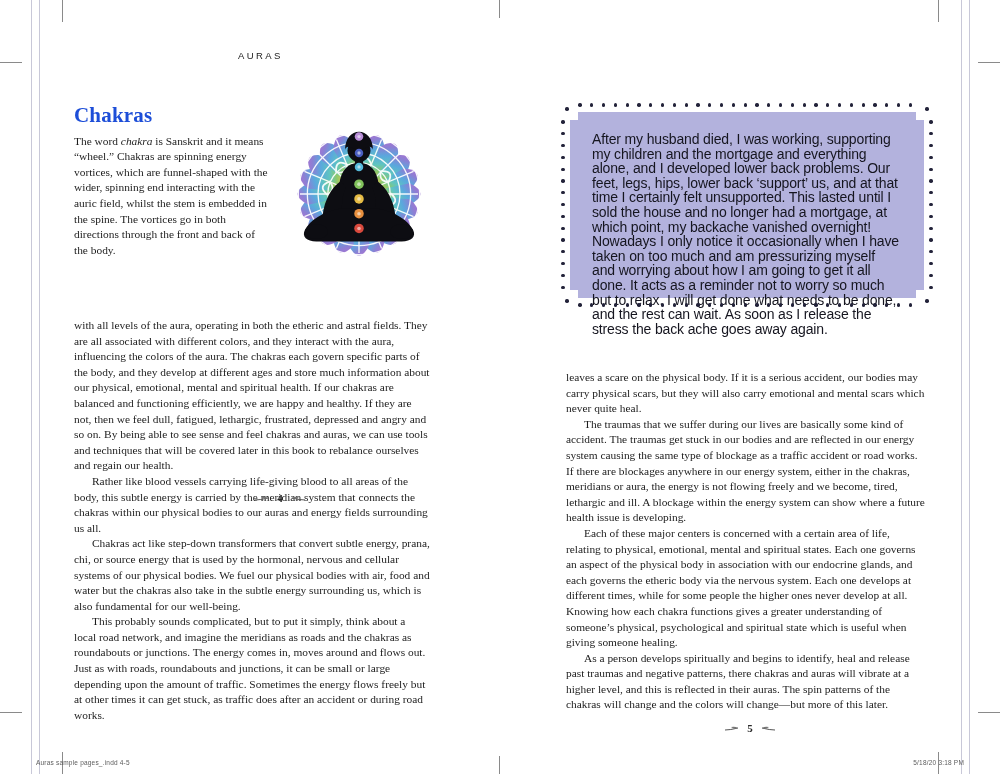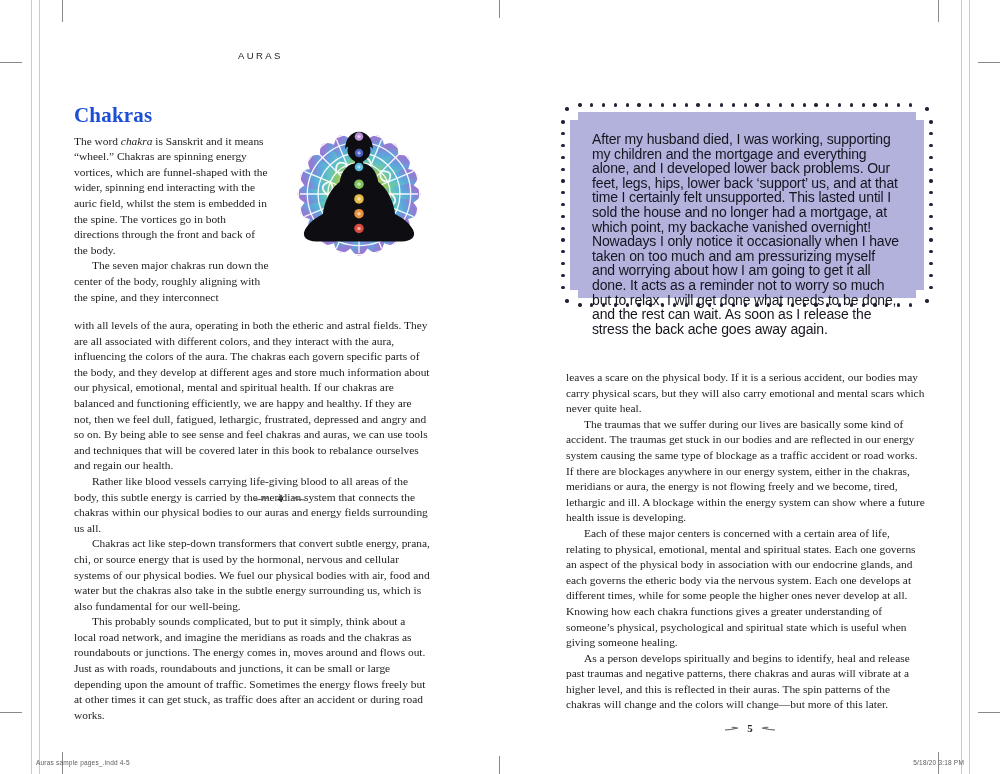--- a/index.html
+++ b/index.html
@@ -415,21 +415,20 @@
             <circle cx="100" cy="124" r="2.2"></circle>
             <circle cx="100" cy="142" r="2.2"></circle>
           </g>
         </g>
       </svg>
     </div>
 
     <div class="textblock wrap-narrow" id="left-intro">
       <h1 class="chapter-title">Chakras</h1>
       <p>The word <em>chakra</em> is Sanskrit and it means “wheel.” Chakras are spinning energy vortices, which are funnel-shaped with the wider, spinning end interacting with the auric field, whilst the stem is embedded in the spine. The vortices go in both directions through the front and back of the body.</p>
-      <p class="indent">The seven major chakras run down the center of the body, roughly aligning with the spine, and they interconnect</p>
     </div>
 
     <div class="textblock" id="left-rest">
       <p>with all levels of the aura, operating in both the etheric and astral fields. They are all associated with different colors, and they interact with the aura, influencing the colors of the aura. The chakras each govern specific parts of the body, and they develop at different ages and store much information about our physical, emotional, mental and spiritual health. If our chakras are balanced and functioning efficiently, we are happy and healthy. If they are not, then we feel dull, fatigued, lethargic, frustrated, depressed and angry and so on. By being able to see sense and feel chakras and auras, we can use tools and techniques that will be covered later in this book to rebalance ourselves and regain our health.</p>
       <p class="indent">Rather like blood vessels carrying life-giving blood to all areas of the body, this subtle energy is carried by the meridian system that connects the chakras within our physical bodies to our auras and energy fields surrounding us all.</p>
       <p class="indent">Chakras act like step-down transformers that convert subtle energy, prana, chi, or source energy that is used by the hormonal, nervous and cellular systems of our physical bodies. We fuel our physical bodies with air, food and water but the chakras also take in the subtle energy surrounding us, which is also fundamental for our well-being.</p>
       <p class="indent">This probably sounds complicated, but to put it simply, think about a local road network, and imagine the meridians as roads and the chakras as roundabouts or junctions. The energy comes in, moves around and flows out. Just as with roads, roundabouts and junctions, it can be small or large depending upon the amount of traffic. Sometimes the energy flows freely but at other times it can get stuck, as traffic does after an accident or during road works.</p>
     </div>
 
     <div class="folio folio-left">

